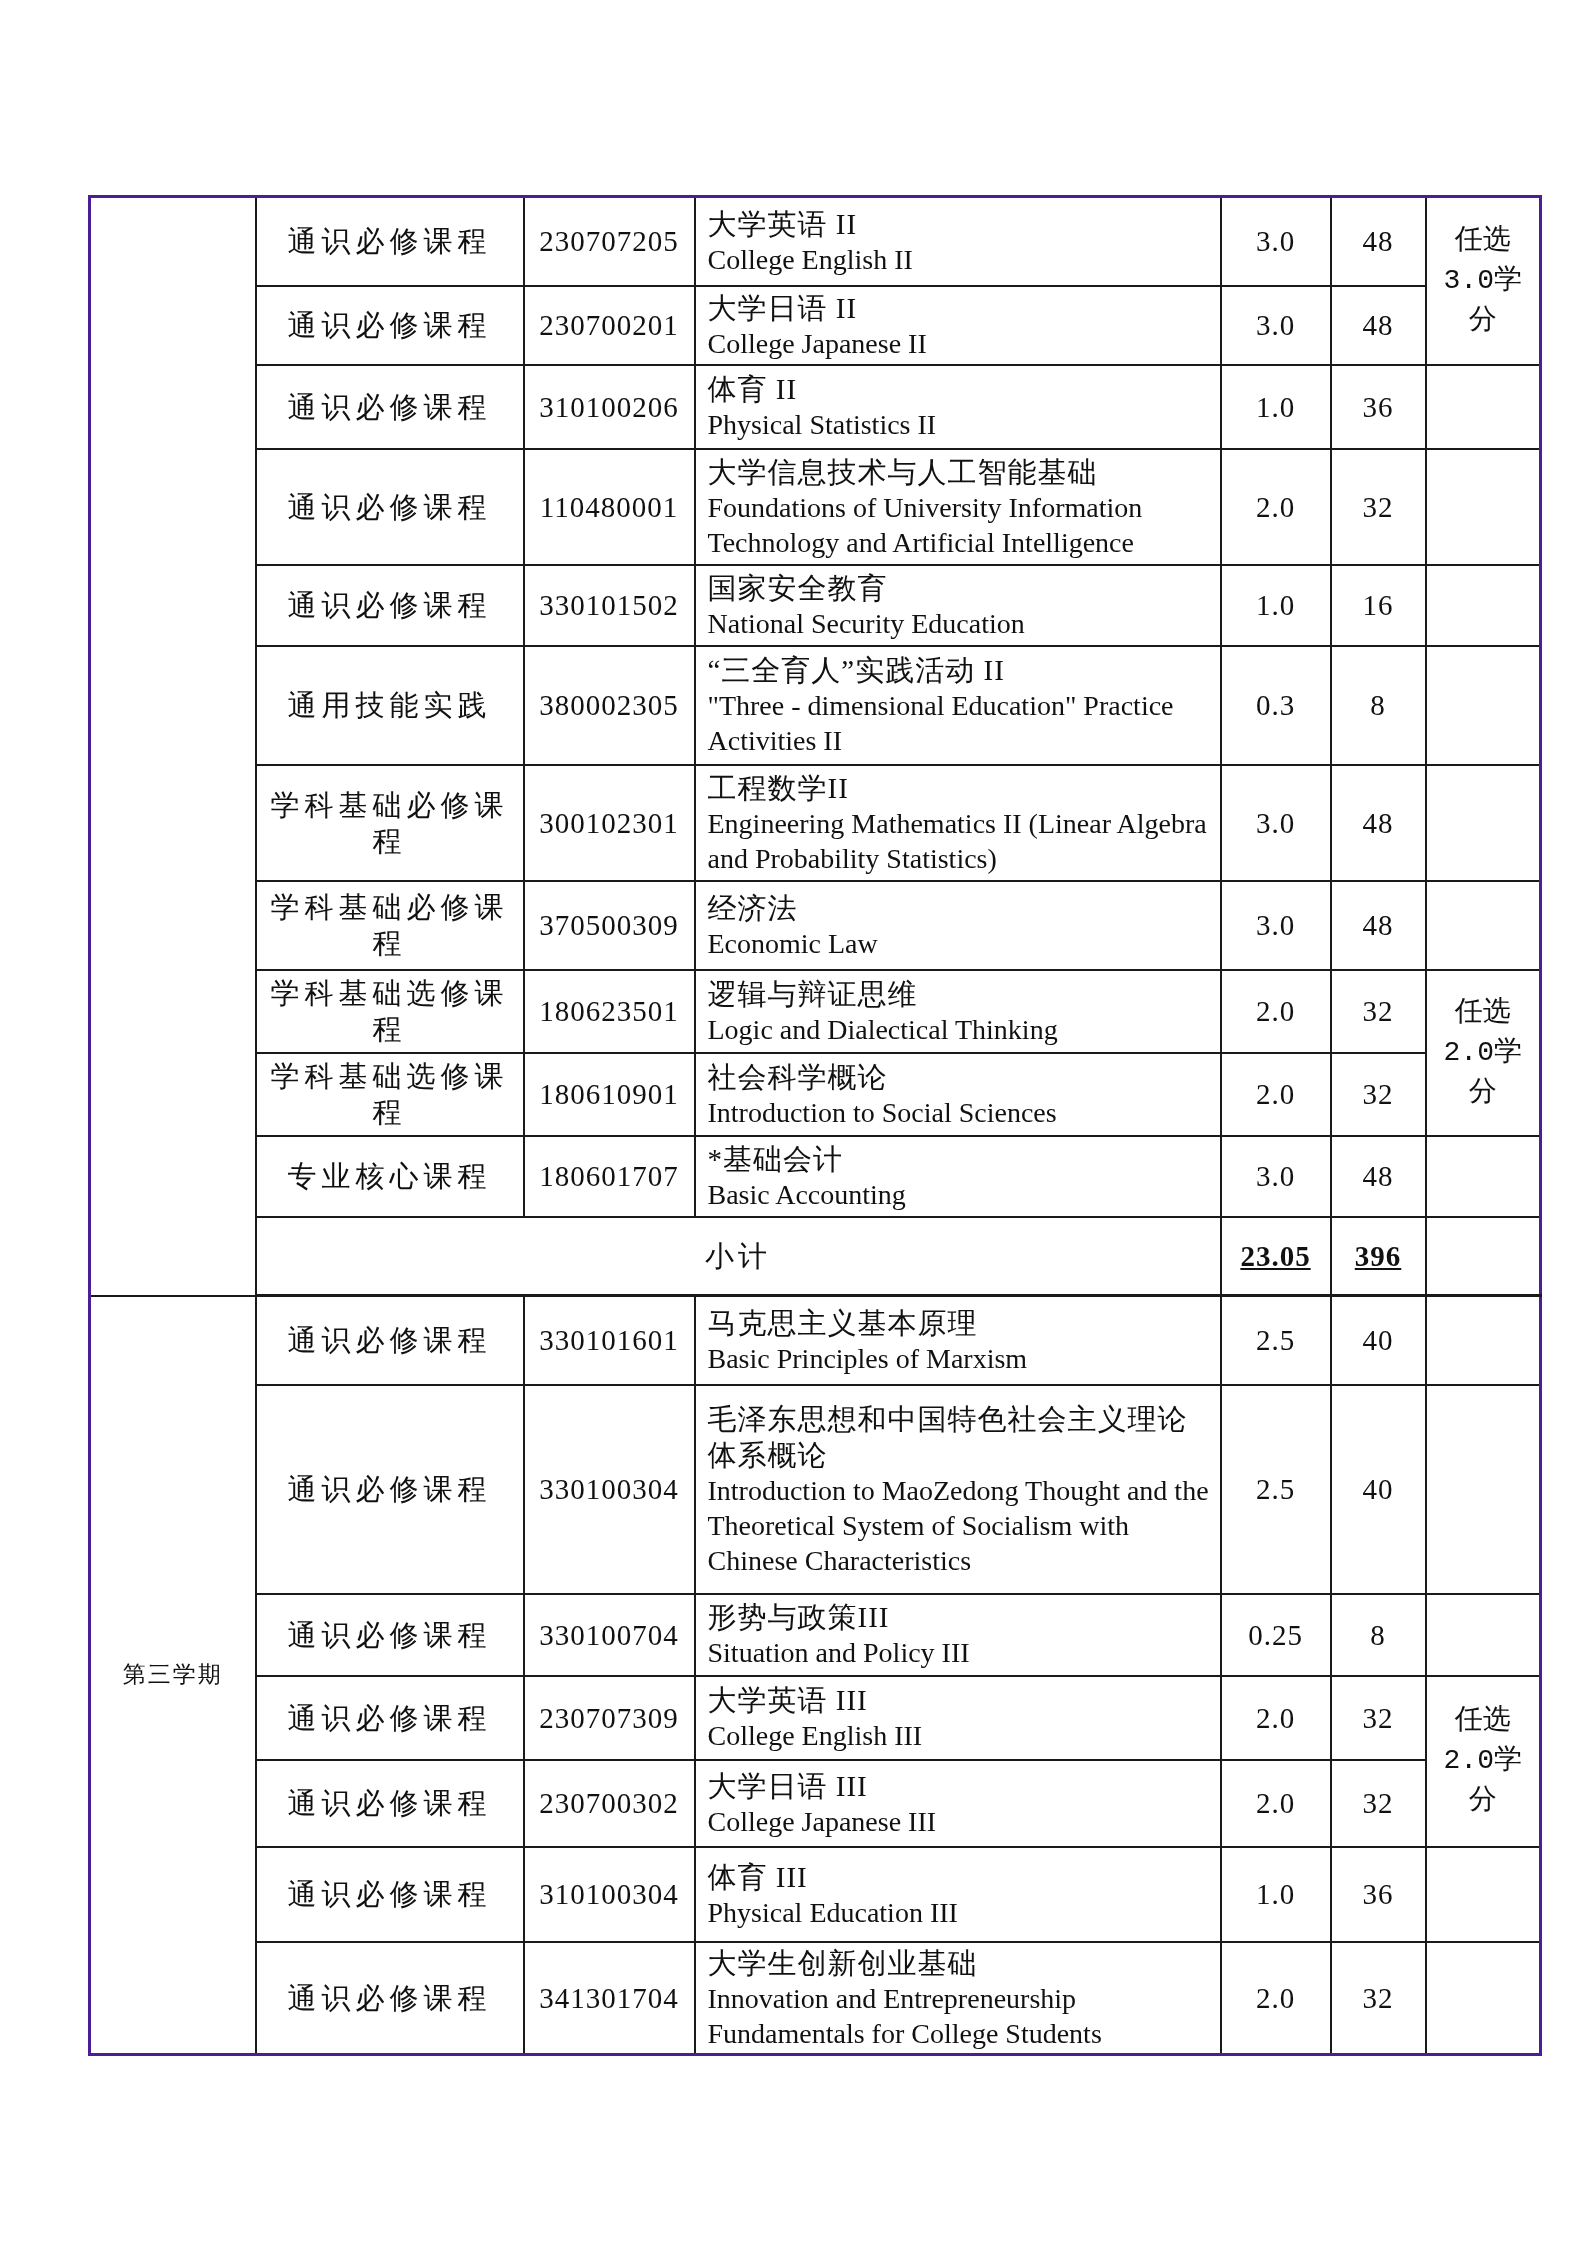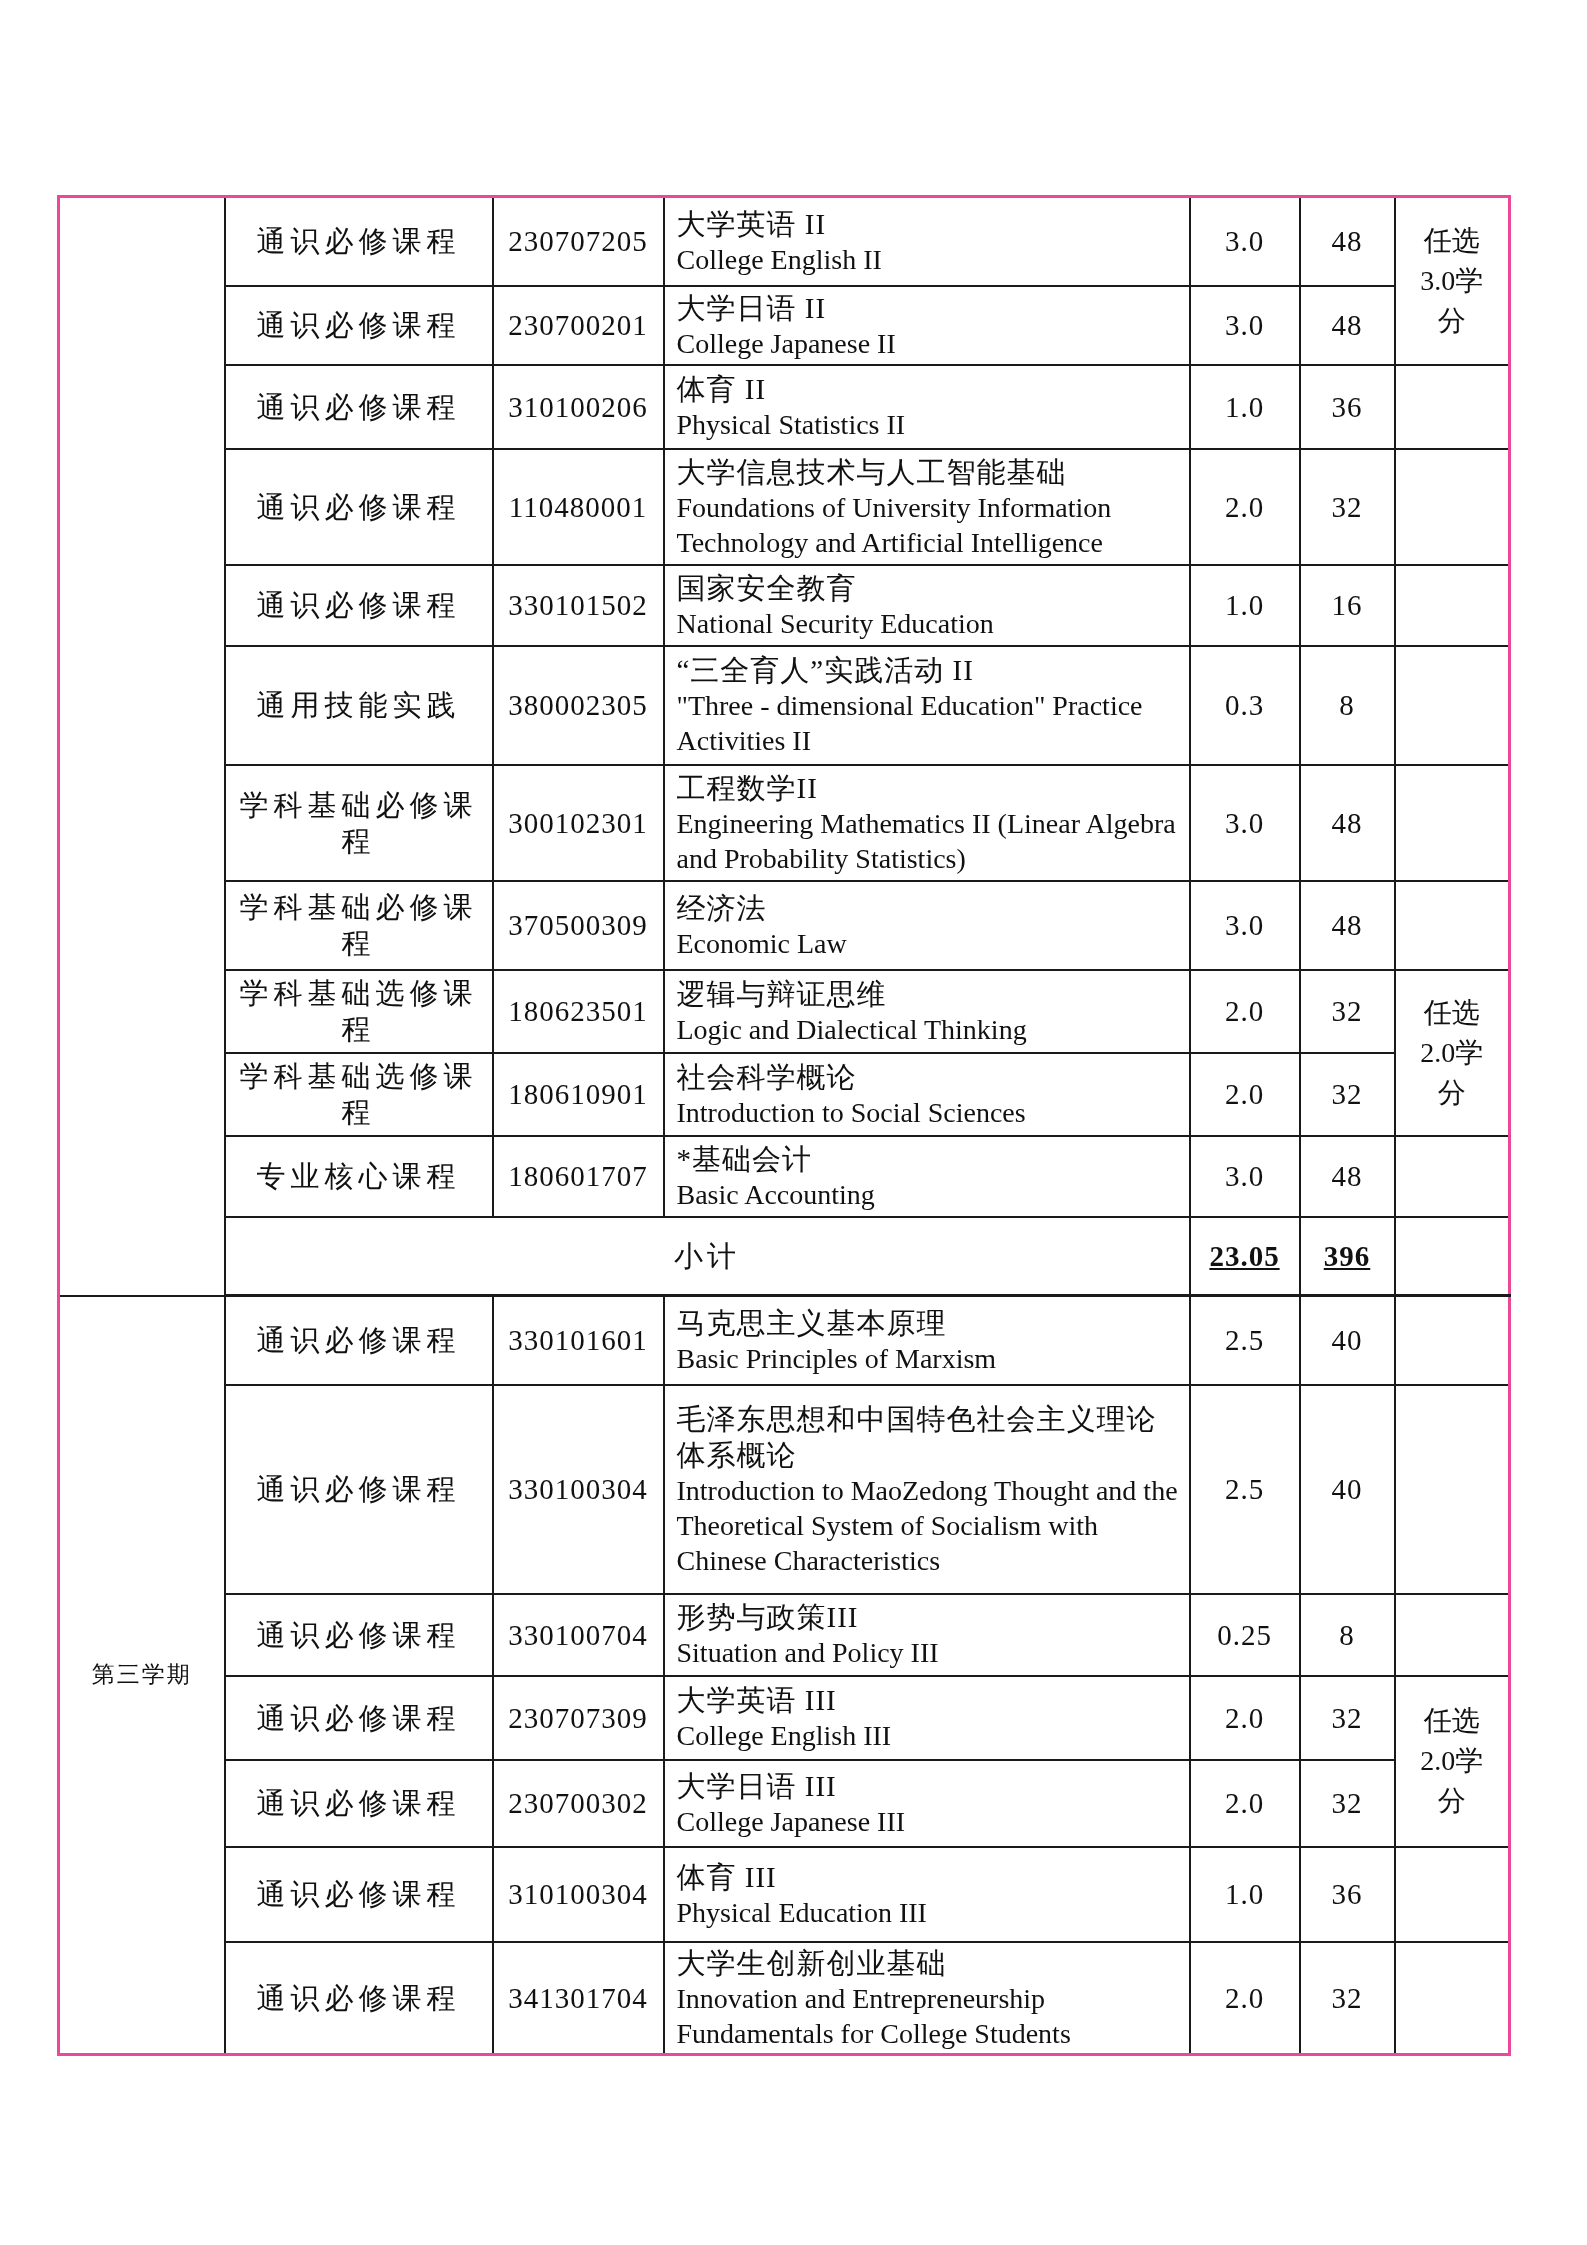--- a/index.html
+++ b/index.html
@@ -7,25 +7,25 @@
     width: 1587px; height: 2245px;
     background: #ffffff;
     font-family: "Liberation Serif", "DejaVu Serif", serif;
     color: #111111;
     overflow: hidden;
   }
   .page { position: relative; width: 1587px; height: 2245px; background: #ffffff; }
 
   table.curriculum {
     position: absolute;
-    left: 57px; top: 195px;
+    left: 88px; top: 195px;
     width: 1451px;
     border-collapse: collapse;
     table-layout: fixed;
-    border: 3px solid #ec4899;
+    border: 3px solid #4c1d95;
   }
   td {
     border: 2px solid #1a1a1a;
     vertical-align: middle;
     text-align: center;
     font-size: 29px;
     line-height: 36px;
     overflow: hidden;
   }
   td.sem {
@@ -50,20 +50,21 @@
   }
   td.name .en {
     font-size: 28px;
     line-height: 35px;
   }
   td.num { letter-spacing: 1px; }
   td.note {
     font-size: 28px;
     line-height: 40px;
     padding: 0 16px;
+    font-family: Liberation Mono, monospace;
   }
   tr.subtotal-row td { font-size: 29px; border-radius: 27px; }
   tr.subtotal-row td.num { font-weight: bold; text-decoration: underline; }
   tr.subtotal-row td { border-bottom: 3px solid #1a1a1a; }
   td.subtotal-label { letter-spacing: 4px; }
 </style>
 </head>
 <body>
 
 <div class="page">

